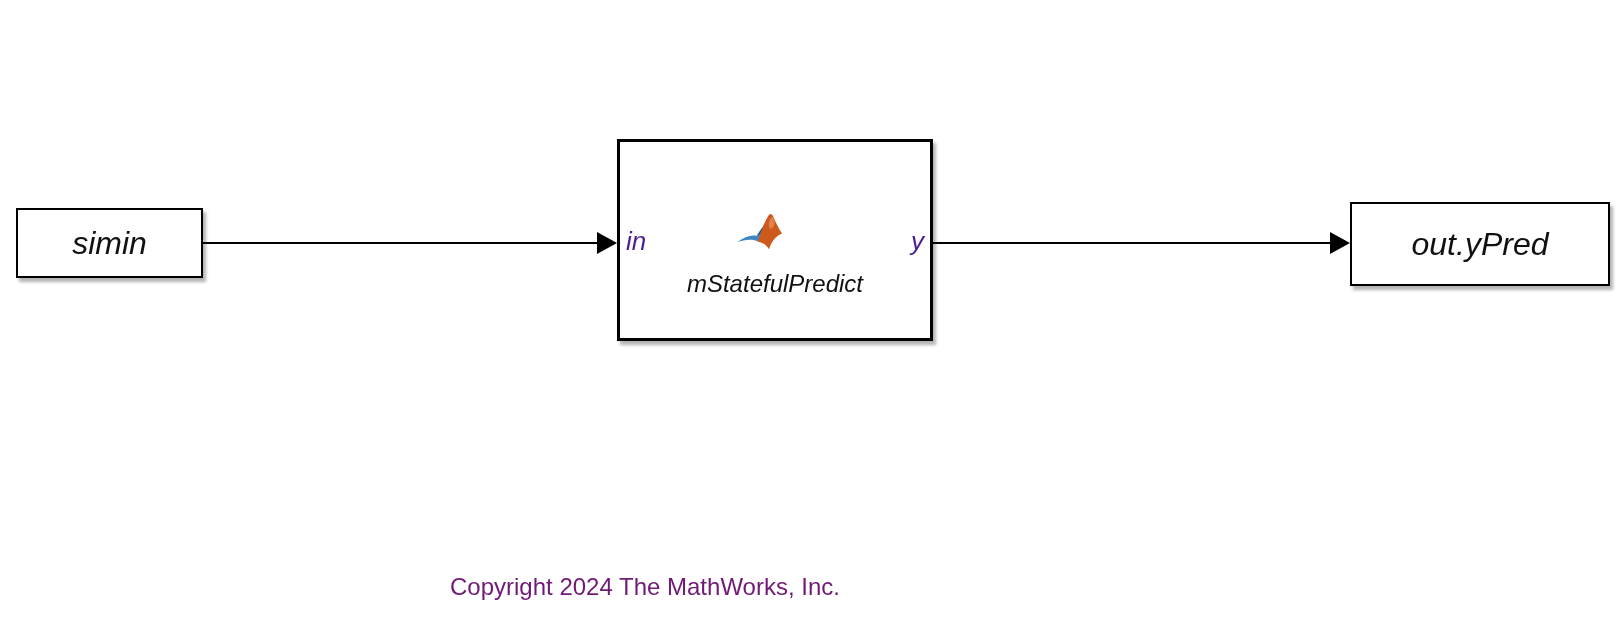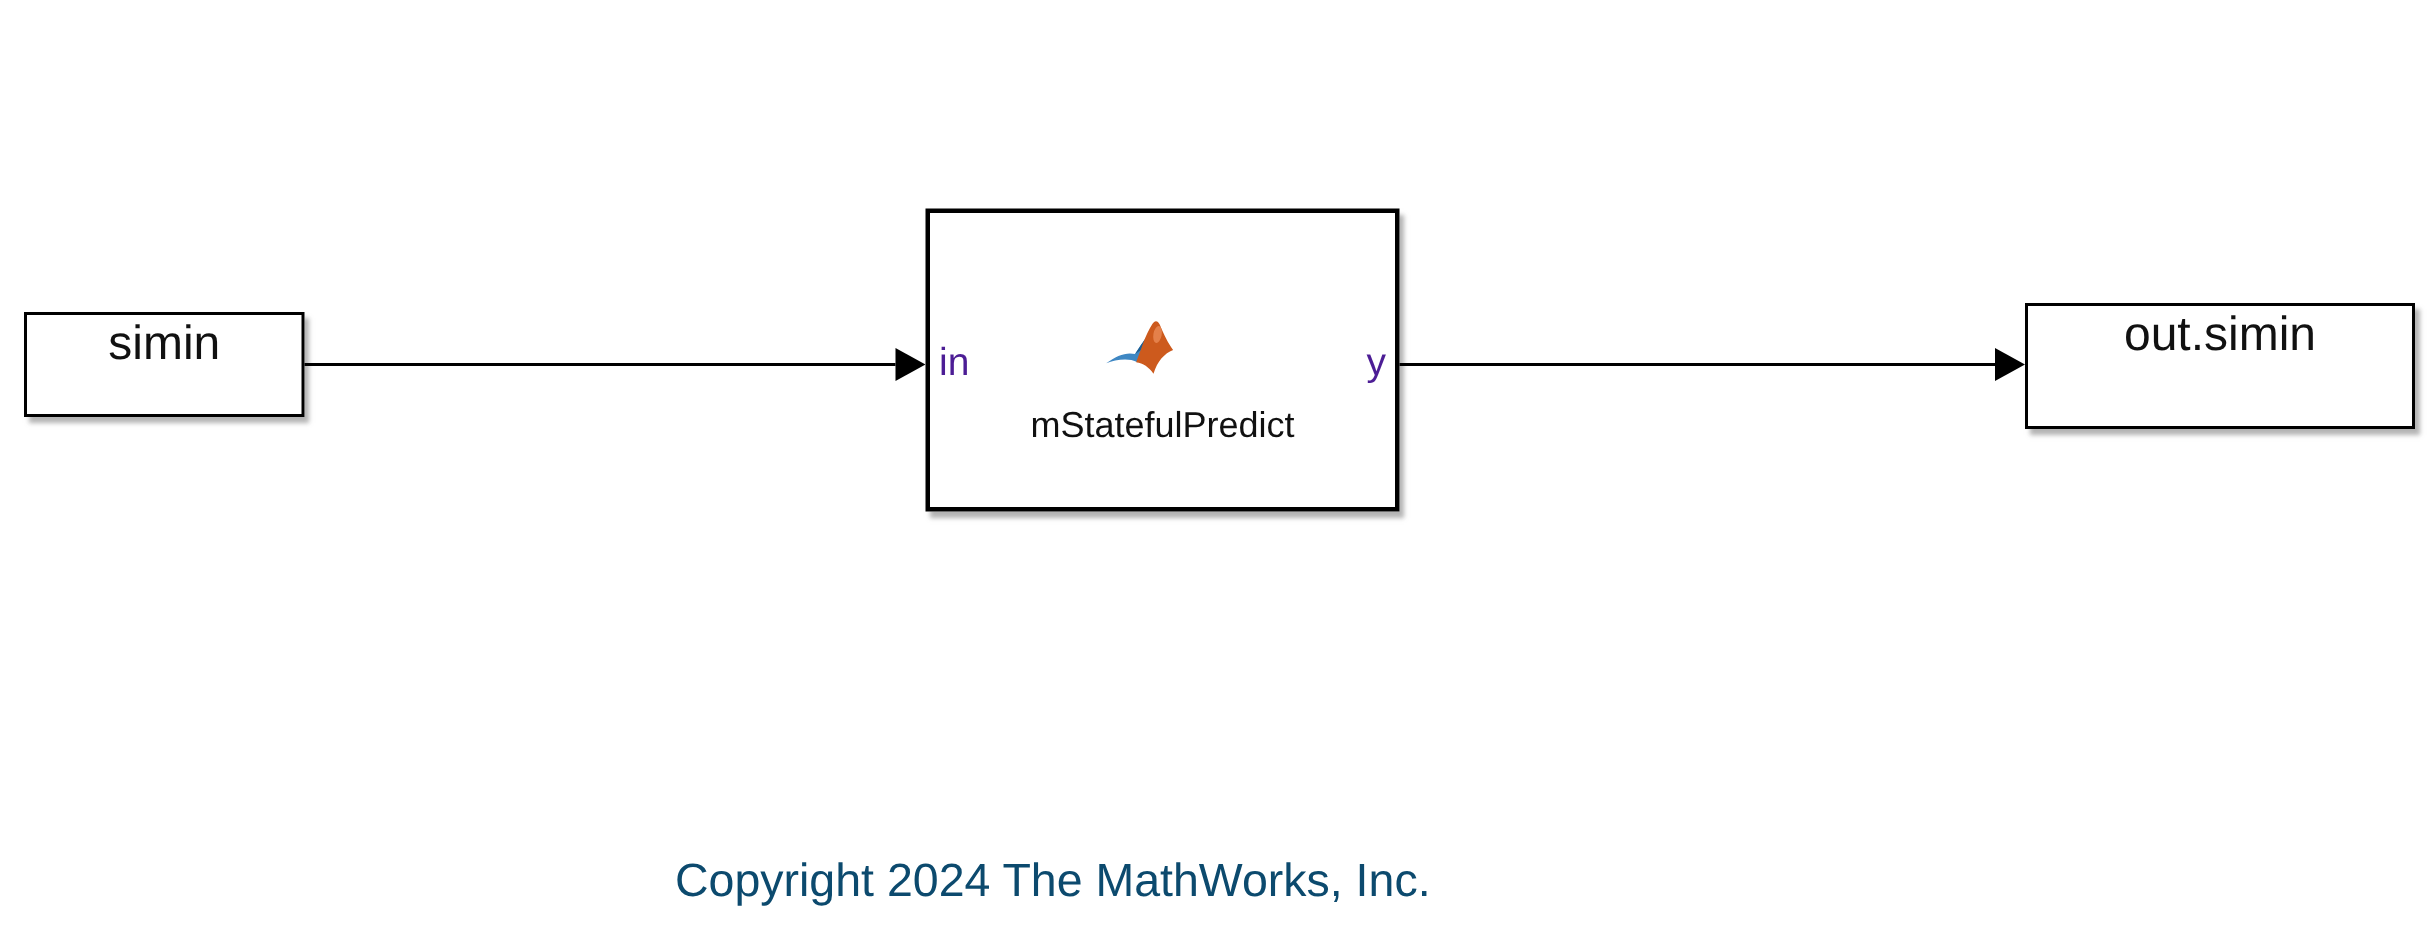--- a/index.html
+++ b/index.html
@@ -14,23 +14,24 @@
     background: #ffffff;
     overflow: hidden;
   }
   .block {
     position: absolute;
     background: #ffffff;
     border: 2px solid #000000;
     box-shadow: 3px 4px 3px rgba(130,130,130,0.6);
     box-sizing: border-box;
     display: flex;
-    align-items: flex-start;
+    align-items: center;
     justify-content: center;
     color: #111111;
+    font-style: italic;
   }
   .block-simin {
     left: 16px; top: 208px;
     width: 187px; height: 70px;
     font-size: 32px;
   }
   .block-out {
     left: 1350px; top: 202px;
     width: 260px; height: 84px;
     font-size: 32px;
@@ -76,23 +77,23 @@
     width: 0; height: 0;
     border-top: 11px solid transparent;
     border-bottom: 11px solid transparent;
     border-left: 20px solid #000000;
   }
   .arrow-1 { left: 597px;  top: 232px; }
   .arrow-2 { left: 1330px; top: 232px; }
   .copyright {
     position: absolute;
     left: 450px; top: 571px;
-    font-size: 31px;
+    font-size: 24px;
     line-height: 32px;
-    color: #0c4a6e;
+    color: #701a75;
     white-space: nowrap;
   }
 </style>
 </head>
 <body>
 
 <div class="canvas">
 
   <div class="block block-simin">
     <span>simin</span>
@@ -110,18 +111,18 @@
       <path d="M28 37 C32 27, 36 13, 42 4 C44 0.5, 46.5 0.5, 48.5 4.5 C52 13, 56 21, 60 26.5 C52.5 29.5, 46.5 36, 43 47 C39 41, 34 38, 28 37 Z" fill="#cd5a1d"></path>
       <ellipse cx="46.5" cy="13" rx="3.6" ry="7.5" transform="rotate(10 46.5 13)" fill="#e4804a"></ellipse>
     </svg>
     <span class="fn-name">mStatefulPredict</span>
   </div>
 
   <div class="wire wire-2"></div>
   <div class="arrowhead arrow-2"></div>
 
   <div class="block block-out">
-    <span>out.simin</span>
+    <span>out.yPred</span>
   </div>
 
   <div class="copyright">Copyright 2024 The MathWorks, Inc.</div>
 
 </div>
 
 </body></html>

